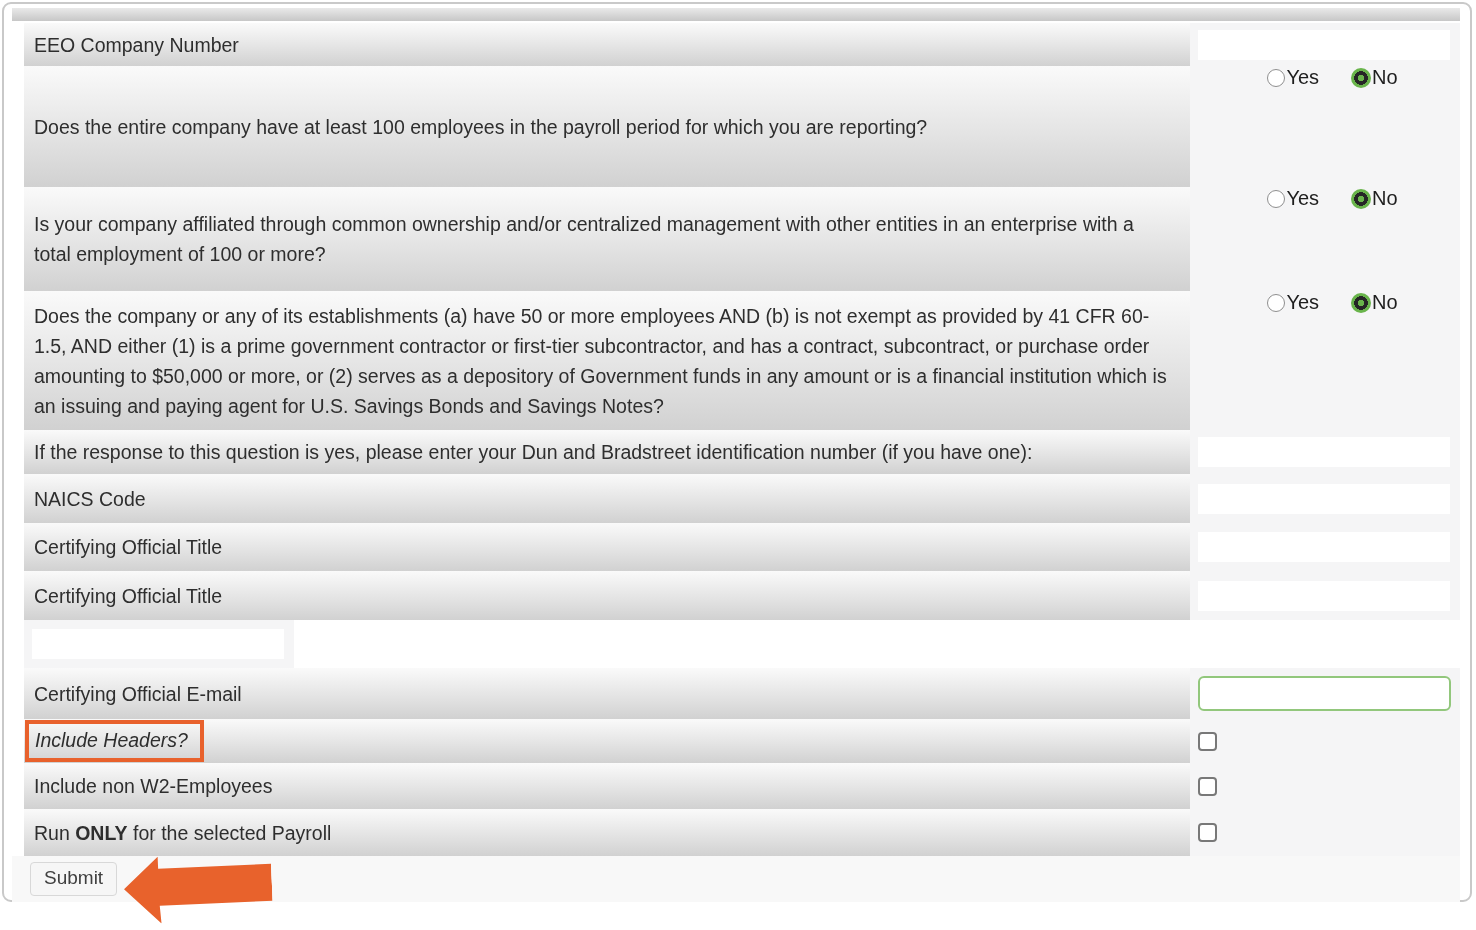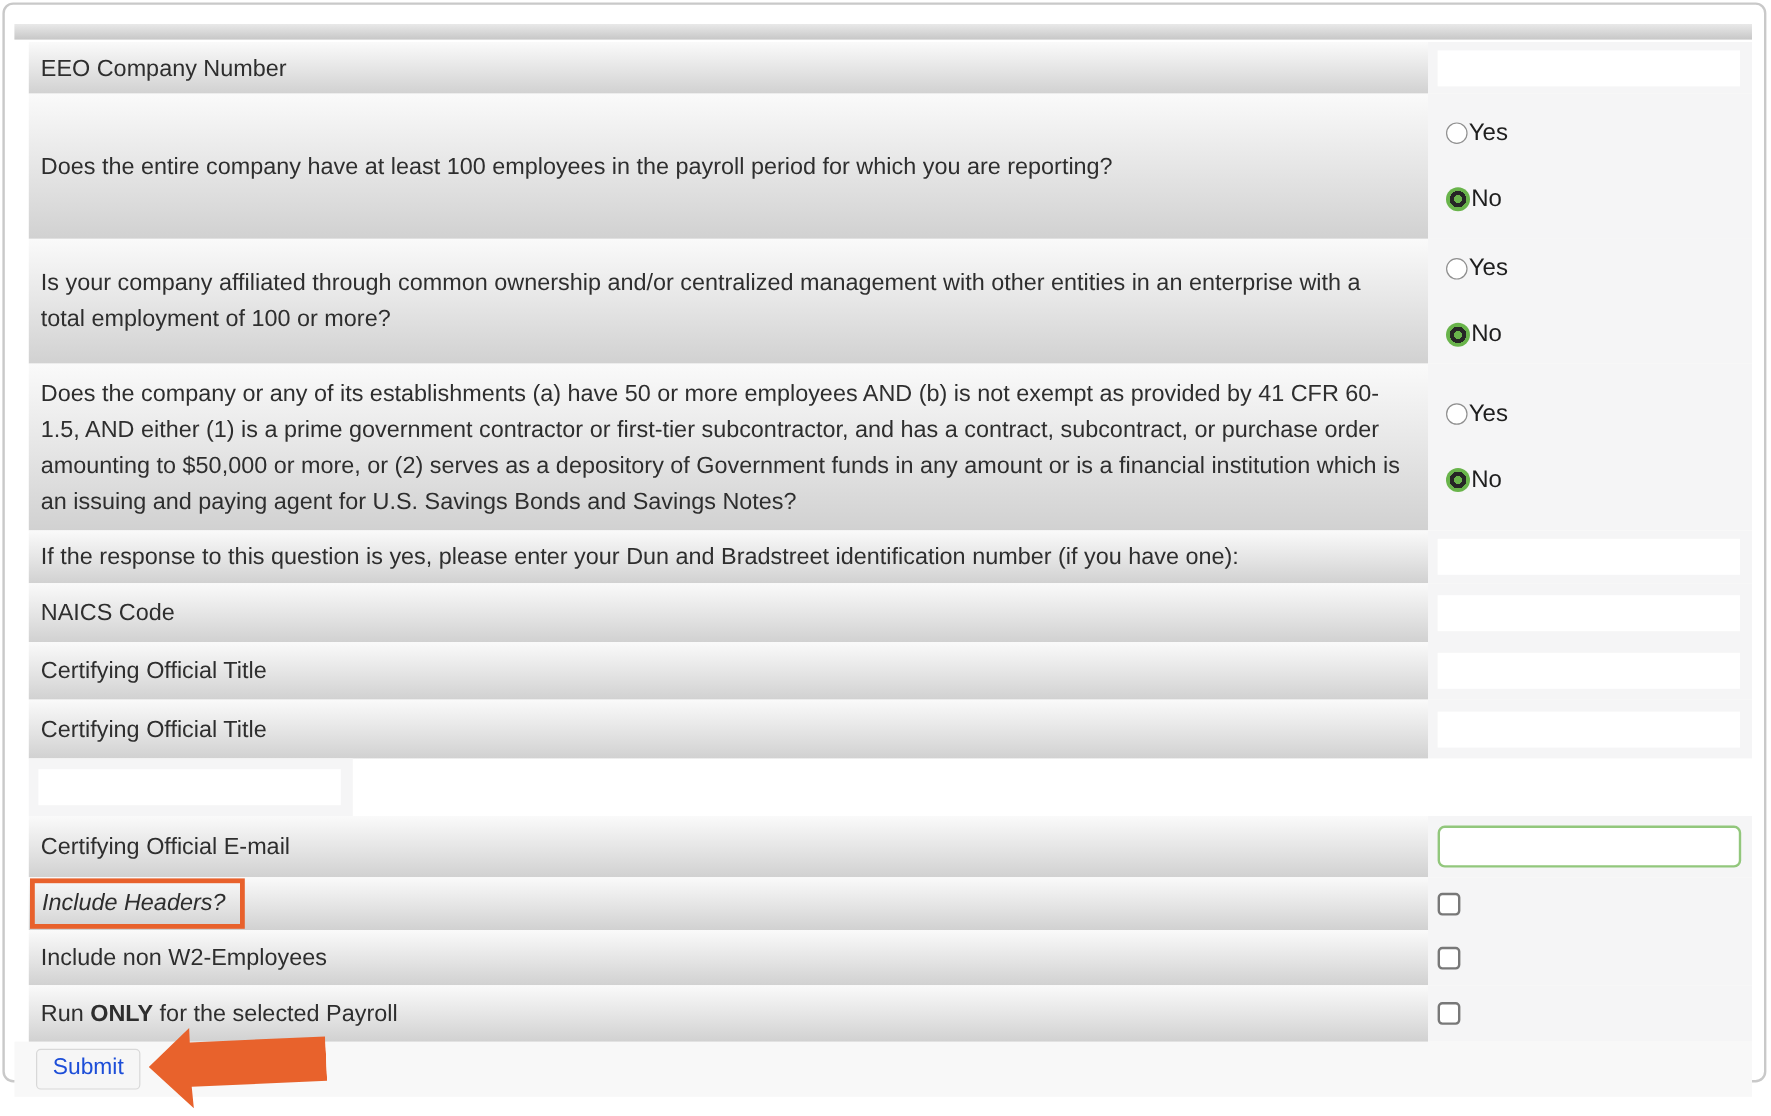--- a/index.html
+++ b/index.html
@@ -1,51 +1,51 @@
 <!DOCTYPE html>
 <html><head>
 <meta charset="utf-8">
 <style>
   html,body{margin:0;padding:0;background:#fff;}
   .stage{position:relative;width:1476px;height:930px;background:#ffffff;
          font-family:"Liberation Sans", sans-serif;}
   .panel{position:absolute;left:2px;top:2px;width:1470px;height:900px;
          background:#ffffff;border:2px solid #c9c9c9;border-radius:9px;box-sizing:border-box;}
-  .content{position:absolute;left:8px;top:16px;right:10px;}
+  .content{position:absolute;left:8px;top:4px;right:10px;}
   .top-strip{height:13px;margin-bottom:2px;
              background:linear-gradient(to bottom,#e9e9e9,#c7c7c7);}
   .rows{display:flex;flex-direction:column;padding-left:12px;}
   .row{display:flex;align-items:stretch;}
   .label-cell{flex:1 1 auto;display:flex;align-items:center;
               background:linear-gradient(to bottom,#fafafa 0%,#e4e4e4 55%,#d1d1d1 100%);
               color:#2e2e2e;font-size:19.5px;line-height:30px;
               padding:0 22px 0 10px;box-sizing:border-box;}
   .input-cell{flex:0 0 270px;width:270px;background:#f5f5f6;display:flex;
               align-items:center;padding-left:8px;box-sizing:border-box;}
-  .input-cell.stack{flex-direction:column;align-items:flex-start;
+  .input-cell.stack{flex-direction:row;align-items:flex-start;
                     justify-content:center;gap:32px;padding-left:15px;}
   .text-input{width:252px;height:30px;background:#ffffff;border:none;outline:none;
               font-size:18px;font-family:"Liberation Sans",sans-serif;padding:0 6px;
               box-sizing:border-box;}
   .email-input{width:253px;height:35px;background:#ffffff;outline:none;
                border:2.5px solid #92c77c;border-radius:6px;font-size:18px;
                font-family:"Liberation Sans",sans-serif;padding:0 8px;box-sizing:border-box;}
   .radio-item{display:flex;align-items:center;cursor:default;color:#1e1e1e;font-size:20px;}
   .radio-dot{width:16px;height:16px;border:1.5px solid #8f8f8f;border-radius:50%;
              background:#ffffff;flex:0 0 auto;margin-right:1px;box-sizing:content-box;}
   .radio-dot.selected{width:20px;height:20px;border:none;
       background:radial-gradient(circle closest-side,
         #69b44b 0,#69b44b 3.4px,#262626 3.4px,#262626 6.9px,#69b44b 6.9px,#69b44b 100%);}
   .checkbox{width:15px;height:15px;border:2px solid #787878;border-radius:4px;
             background:#ffffff;flex:0 0 auto;}
   .hl-box{display:inline-block;border:4px solid #e8612c;padding:1px 12px 3px 6px;
           margin-left:-9px;font-style:italic;}
   .submit-row{height:46px;background:#f8f8f8;display:flex;align-items:center;
               padding-left:18px;box-sizing:border-box;}
-  .submit-btn{font-family:"Liberation Sans",sans-serif;font-size:19px;color:#1d4ed8;
+  .submit-btn{font-family:"Liberation Sans",sans-serif;font-size:19px;color:#404040;
               background:#f6f6f6;border:1px solid #d8d8d8;border-radius:4px;
               padding:4px 13px 6px 13px;text-align:center;}
   .arrow{position:absolute;left:118px;top:849px;width:150px;height:69px;
          background:#e8622c;transform:rotate(-2.5deg);z-index:5;
          clip-path:polygon(2px 33px,37px 2px,37px 14px,150px 14px,
                            150px 51px,37px 51px,38px 69px);}
   .bold{font-weight:bold;}
 </style>
 </head>
 <body>

